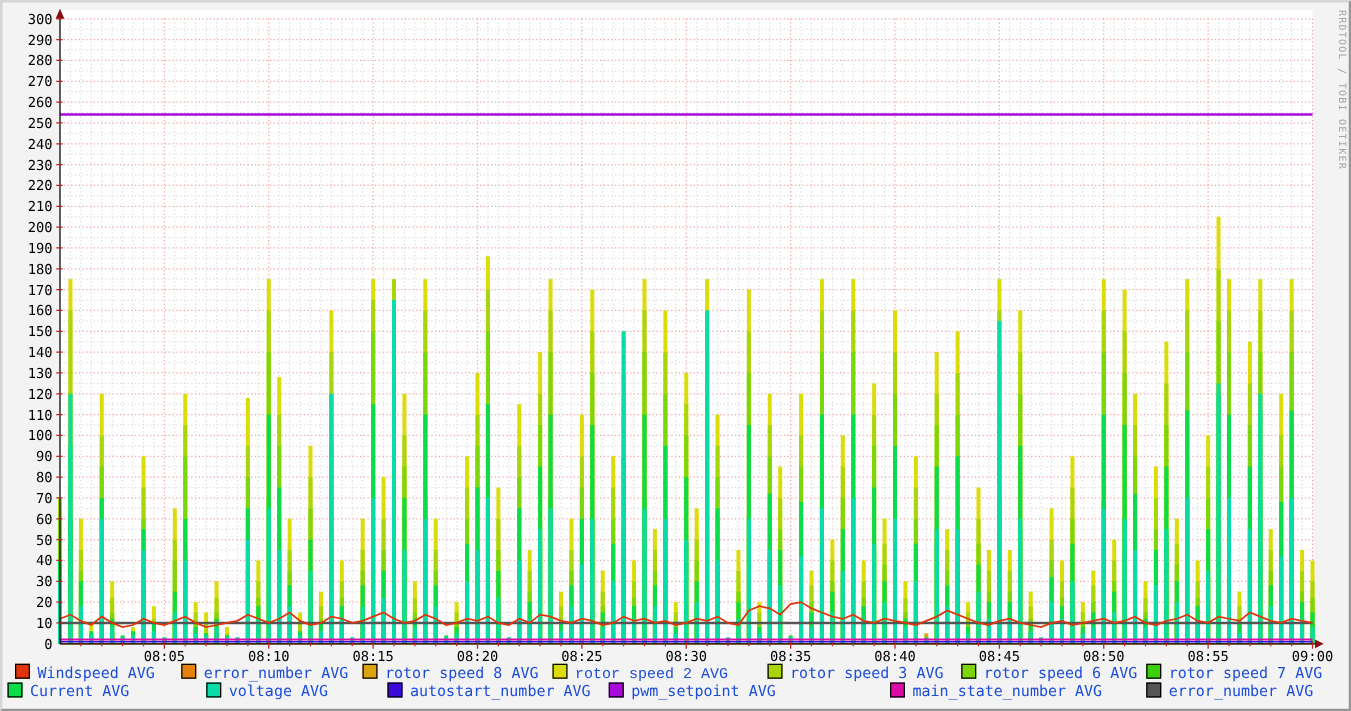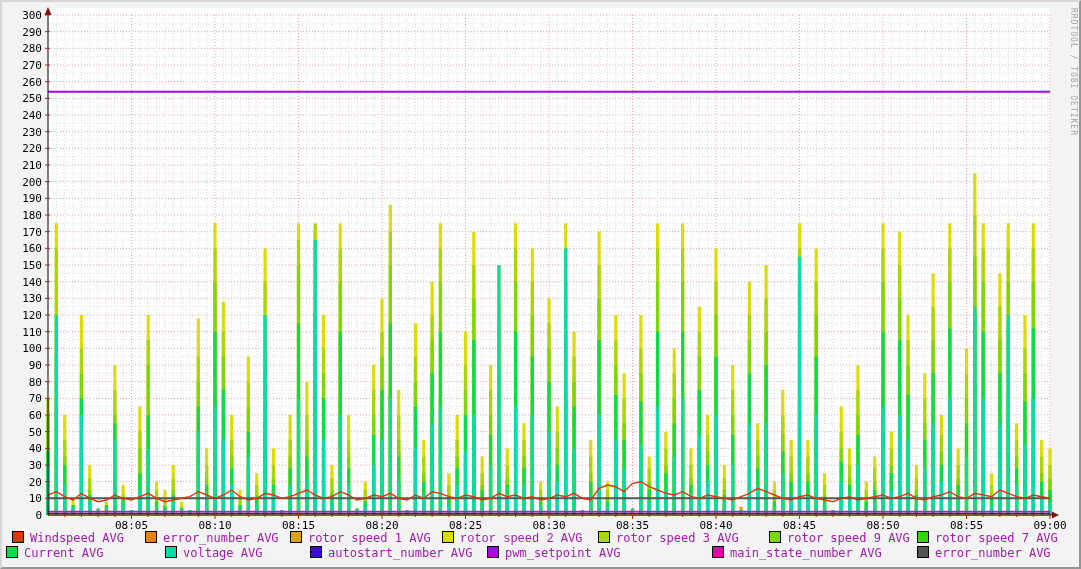--- a/index.html
+++ b/index.html
@@ -12,21 +12,21 @@
   }
   #chart{position:absolute;left:0;top:0;}
   #watermark{
     position:absolute;right:1px;top:6px;
     writing-mode:vertical-rl;
     font-size:8px;letter-spacing:1px;color:#a4a4a4;
     font-family:"DejaVu Sans Mono","Liberation Mono",monospace;
   }
   #legend{position:absolute;left:0;top:529px;width:1081px;height:36px;}
   .legend-item{position:absolute;height:14px;white-space:nowrap;
-    font-size:12px;color:#a21caf;line-height:12px;}
+    font-size:12px;color:#1d4ed8;line-height:12px;}
   .swatch{display:inline-block;width:10px;height:10px;border:1px solid #000;
     margin-right:6px;vertical-align:-1px;}
   .axis-text{font-family:"DejaVu Sans Mono","Liberation Mono",monospace;font-size:11px;fill:#000;}
 </style>
 </head>
 <body>
 
 <div id="rrd-canvas">
   <svg id="chart" width="1077" height="529">
       <rect x="46" y="6" width="1002" height="507" fill="#ffffff"></rect>
@@ -1069,24 +1069,24 @@
         <text x="797.5" y="527" text-anchor="middle" class="axis-text">08:45</text>
         <text x="881" y="527" text-anchor="middle" class="axis-text">08:50</text>
         <text x="964.5" y="527" text-anchor="middle" class="axis-text">08:55</text>
         <text x="1048" y="527" text-anchor="middle" class="axis-text">09:00</text>
       </g>
     </svg>
   <div id="watermark">RRDTOOL / TOBI OETIKER</div>
   <div id="legend">
       <div class="legend-item" style="left: 10px; top: 0px;"><span class="swatch" style="background: rgb(224, 53, 12);"></span><span>Windspeed AVG</span></div>
       <div class="legend-item" style="left: 143px; top: 0px;"><span class="swatch" style="background: rgb(232, 130, 15);"></span><span>error_number AVG</span></div>
-      <div class="legend-item" style="left: 288px; top: 0px;"><span class="swatch" style="background: rgb(219, 163, 12);"></span><span>rotor speed 1 AVG</span></div>
+      <div class="legend-item" style="left: 288px; top: 0px;"><span class="swatch" style="background: rgb(219, 163, 12);"></span><span>rotor speed 8 AVG</span></div>
       <div class="legend-item" style="left: 440px; top: 0px; font-family: Liberation Mono, monospace;"><span class="swatch" style="background: rgb(220, 220, 11);"></span><span>rotor speed 2 AVG</span></div>
-      <div class="legend-item" style="left: 596px; top: 0px;"><span class="swatch" style="background: rgb(168, 214, 10);"></span><span>rotor speed 3 AVG</span></div>
-      <div class="legend-item" style="left: 767px; top: 0px;"><span class="swatch" style="background: rgb(124, 214, 9);"></span><span>rotor speed 9 AVG</span></div>
+      <div class="legend-item" style="left: 612px; top: 0px;"><span class="swatch" style="background: rgb(168, 214, 10);"></span><span>rotor speed 3 AVG</span></div>
+      <div class="legend-item" style="left: 767px; top: 0px;"><span class="swatch" style="background: rgb(124, 214, 9);"></span><span>rotor speed 6 AVG</span></div>
       <div class="legend-item" style="left: 915px; top: 0px;"><span class="swatch" style="background: rgb(59, 208, 7);"></span><span>rotor speed 7 AVG</span></div>
       <div class="legend-item" style="left: 4px; top: 15px; text-align: right;"><span class="swatch" style="background: rgb(11, 220, 74);"></span><span>Current AVG</span></div>
       <div class="legend-item" style="left: 163px; top: 15px; text-align: center;"><span class="swatch" style="background: rgb(10, 220, 168);"></span><span>voltage AVG</span></div>
       <div class="legend-item" style="left: 308px; top: 15px;"><span class="swatch" style="background: rgb(58, 11, 220);"></span><span>autostart_number AVG</span></div>
       <div class="legend-item" style="left: 485px; top: 15px;"><span class="swatch" style="background: rgb(168, 10, 220);"></span><span>pwm_setpoint AVG</span></div>
       <div class="legend-item" style="left: 710px; top: 15px;"><span class="swatch" style="background: rgb(220, 11, 168);"></span><span>main_state_number AVG</span></div>
       <div class="legend-item" style="left: 915px; top: 15px;"><span class="swatch" style="background: rgb(85, 85, 85);"></span><span>error_number AVG</span></div>
     </div>
 </div>
 

